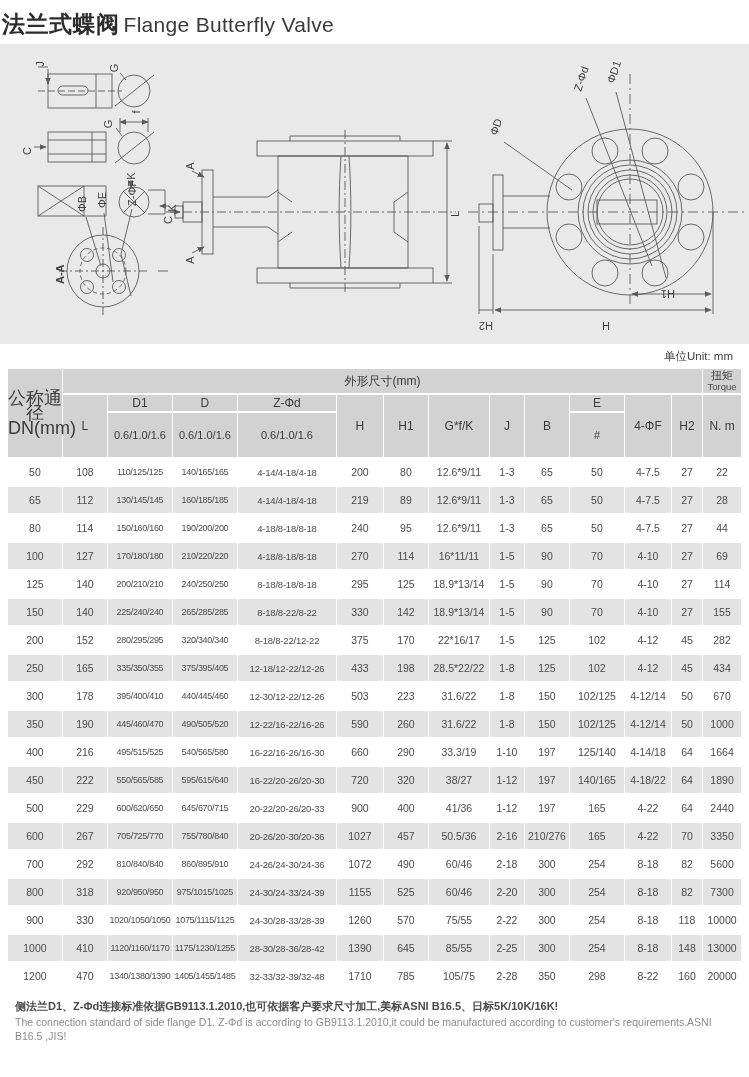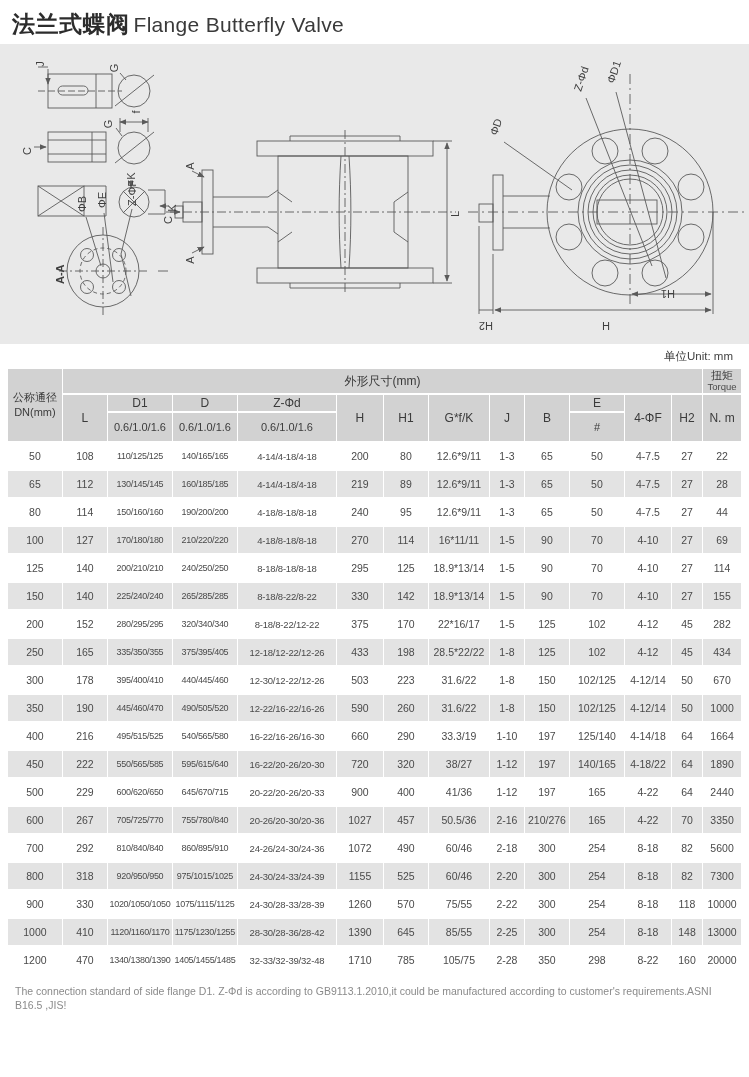--- a/index.html
+++ b/index.html
@@ -2,42 +2,42 @@
 <html><head>
 <meta charset="utf-8">
 <style>
   html,body{margin:0;padding:0;background:#fff;}
   .page{
     width:749px;height:1077px;margin:0 auto;background:#fff;
     font-family:"Liberation Sans","DejaVu Sans",sans-serif;color:#333;
     overflow:hidden;position:relative;
   }
   
-  .titlebar{padding:9px 0 4px 12px;background:#fff;}
+  .titlebar{padding:9px 0 4px 2px;background:#fff;}
   .titlebar h1{margin:0;font-size:23px;font-weight:bold;color:#2c2c2c;letter-spacing:0.5px;}
   .titlebar .en{font-weight:400;font-size:21px;color:#3a3a3a;margin-left:4px;letter-spacing:0.3px;}
   
   .drawing{width:749px;height:300px;background:#e9e9e9;}
   .drawing svg{display:block;}
   .drawing text{font-size:11px;fill:#3f3f3f;font-family:"Liberation Sans",sans-serif;}
   
   .unit-note{text-align:right;font-size:11.5px;color:#3f3f3f;padding:5px 16px 3px 0;}
   
   table.dims{
     width:721px;margin:0 auto;border-collapse:separate;border-spacing:1px 2px;
     table-layout:fixed;background:#fff;font-size:10.5px;color:#4a4a4a;
   }
   table.dims th{
     background:#d2d2d2;font-weight:400;font-size:12px;color:#3b3b3b;
     text-align:center;vertical-align:middle;padding:0;
   }
   table.dims thead tr.r1 th{height:19px;}
   table.dims thead tr.r2 th{height:16px;}
-  table.dims thead tr.r3 th{height:28px;font-size:11px;}
-  table.dims th.dn div{line-height:15px;font-size:11px;}
+  table.dims thead tr.r3 th{height:44px;font-size:11px;}
+  table.dims th.dn div{line-height:15px;font-size:18px;}
   table.dims th.torque div{line-height:12px;font-size:11px;}
   table.dims th.torque .small{font-size:9.5px;color:#4a4a4a;}
   table.dims td{height:26px;text-align:center;vertical-align:middle;padding:0;background:#fff;}
   table.dims tbody tr:nth-child(even) td{background:#e3e3e3;}
   table.dims td:nth-child(3),table.dims td:nth-child(4){font-size:9px;letter-spacing:-0.3px;margin-top:46px;}
   table.dims td:nth-child(5){font-size:9.5px;letter-spacing:-0.2px;}
   
   .footnotes{padding:8px 0 0 15px;}
   .footnotes .cn{margin:0;font-size:11px;font-weight:bold;color:#4a4a4a;line-height:15px;}
   .footnotes .en{margin:1px 17px 0 0;font-size:10.5px;color:#8a8a8a;line-height:14px;}
@@ -570,16 +570,17 @@
           <td>350</td>
           <td>298</td>
           <td>8-22</td>
           <td>160</td>
           <td>20000</td>
         </tr>
       </tbody>
   </table>
 
   <div class="footnotes">
+    <p class="cn">侧法兰D1、Z-Φd连接标准依据GB9113.1.2010,也可依据客户要求尺寸加工,美标ASNI B16.5、日标5K/10K/16K!</p>
     <p class="en">The connection standard of side flange D1. Z-Φd  is according to GB9113.1.2010,it  could be manufactured according to customer's requirements.ASNI B16.5 ,JIS!</p>
   </div>
 
 </div>
 
 </body></html>

